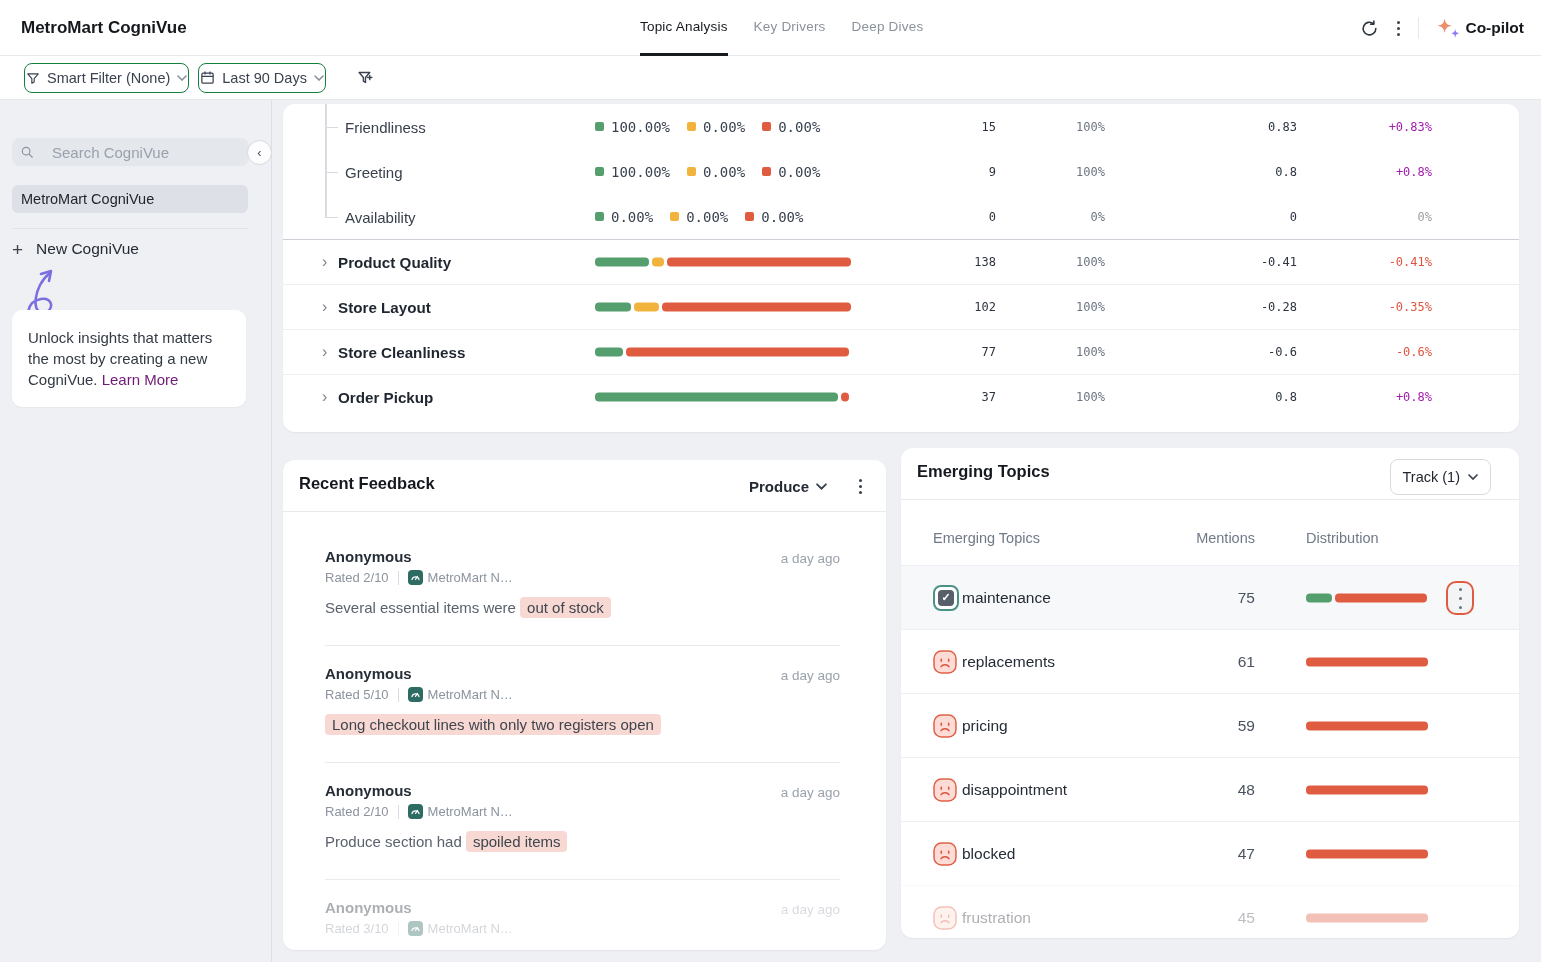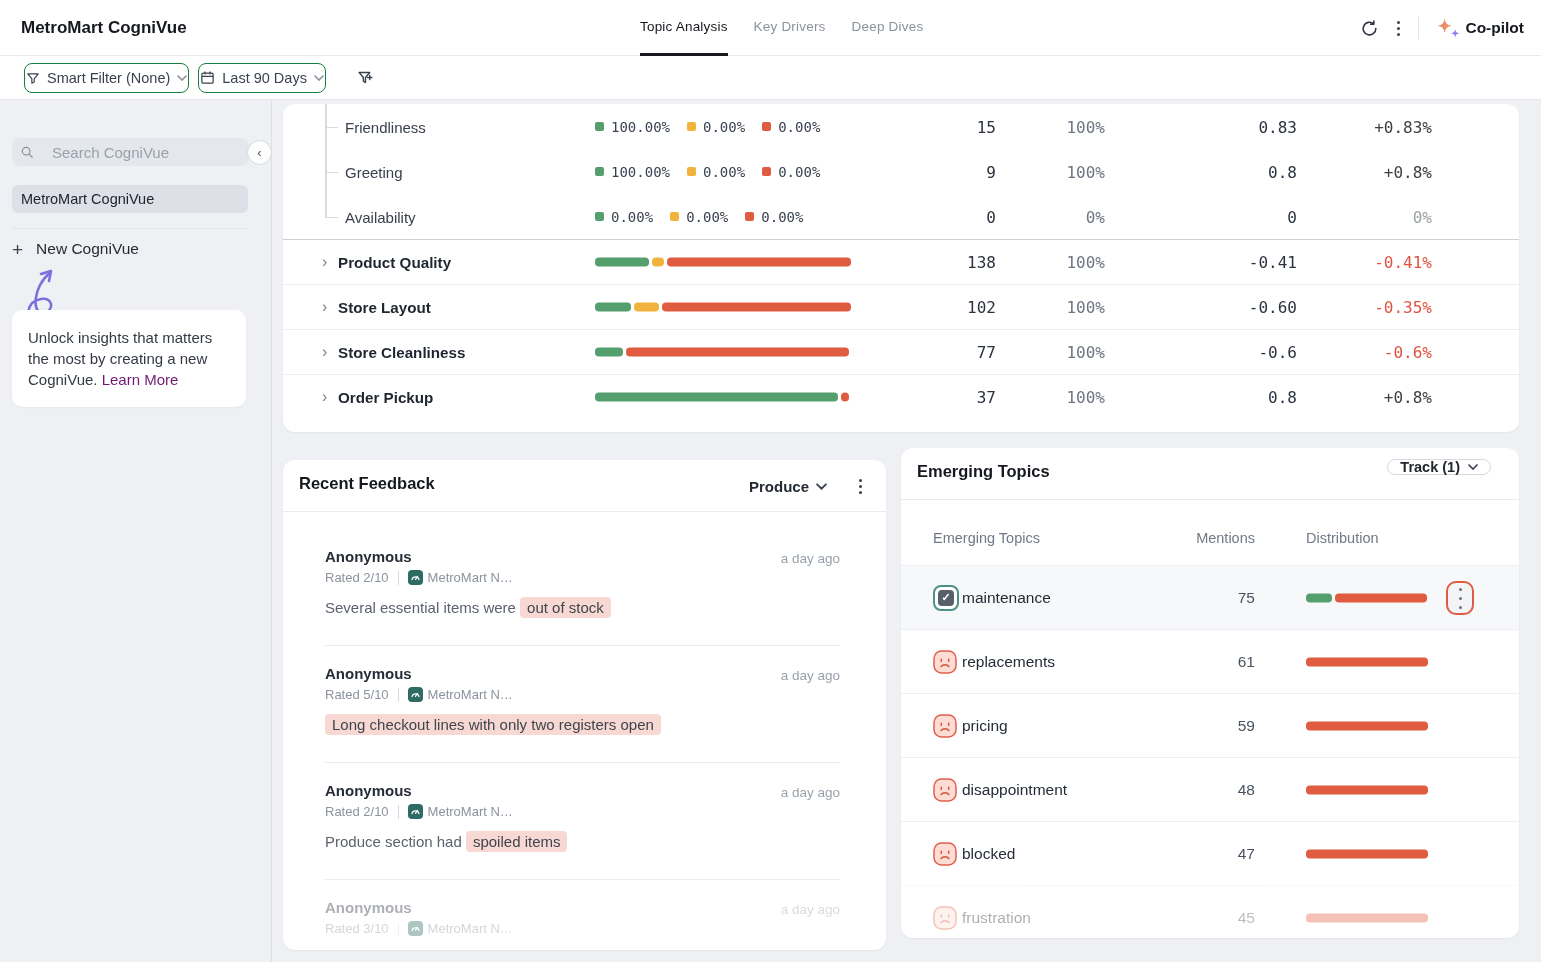--- a/index.html
+++ b/index.html
@@ -58,26 +58,26 @@
   .sub-label{position:absolute;left:62px;top:50%;transform:translateY(-50%);font-size:15px;color:#39414d}
   .legend{position:absolute;left:312px;top:50%;transform:translateY(-50%);display:flex;gap:17px;align-items:center}
   .litem{display:flex;align-items:center;gap:7px}
   .sq{width:9px;height:9px;border-radius:2px;display:inline-block}
   .lval{font-size:14px;color:#3a4250}
   .pos-bg{background:#559e6e}.neu-bg{background:#f2b33d}.neg-bg{background:#e05c41}
   .chev{position:absolute;left:39px;top:50%;transform:translateY(-52%);font-size:16px;color:#7d8590;cursor:pointer;line-height:1}
   .p-label{position:absolute;left:55px;top:50%;transform:translateY(-50%);font-size:15.2px;font-weight:700;color:#1f2630}
   .bar{position:absolute;left:312px;top:50%;transform:translateY(-50%);width:256px;display:flex;gap:3px}
   .seg{height:9px;border-radius:4px}
-  .cell{position:absolute;top:50%;transform:translateY(-50%);text-align:right;font-size:16px;color:#2b333f}
+  .cell{position:absolute;top:50%;transform:translateY(-50%);text-align:right;font-size:12px;color:#2b333f}
   .c-mentions{right:523px;width:90px}
   .c-share{right:414px;width:80px;color:#6d7582}
   .c-score{right:222px;width:100px}
   .c-change{right:87px;width:110px}
-  .c-change.pos{color:#404040}.c-change.neg{color:#df5440}.c-change.neu{color:#9aa39e}
+  .c-change.pos{color:#a21caf}.c-change.neg{color:#df5440}.c-change.neu{color:#9aa39e}
   .bt{border-top:1px solid #eceef1}
   .bt-strong{border-top:1px solid #ccd0d6}
 
   
   .feedback-card{left:283px;top:460px;width:603px;height:490px}
   .card-header{position:relative;height:52px;border-bottom:1px solid #e8eaee;box-sizing:border-box}
   .card-title{position:absolute;left:16px;top:14px;font-size:16.5px;font-weight:700;color:#15191f}
   .fb-controls{position:absolute;right:24px;top:0;height:52px;display:flex;align-items:center;gap:26px}
   .fb-filter{display:flex;align-items:center;gap:7px;font-size:15px;font-weight:700;color:#242b34;background:none;border:none;cursor:pointer}
   .fb-item{position:absolute;left:42px;right:46px}
@@ -86,21 +86,21 @@
   .fb-pipe{width:1px;height:14px;background:#d8dce1}
   .fb-src{display:flex;align-items:center;gap:5px}
   .fb-time{position:absolute;right:0;top:3px;font-size:13.5px;color:#9aa2ac}
   .fb-text{margin-top:14px;font-size:15px;color:#5a626d}
   .hl{background:#f7d8d2;color:#3f454e;padding:2px 7px;border-radius:4px}
   .fb-divider{position:absolute;left:42px;right:46px;height:1px;background:#e9ebee}
   .faded{opacity:.38}
 
   
   .emerging-card{left:901px;top:448px;width:618px;height:490px}
-  .track-btn{position:absolute;right:28px;top:11px;height:16px;border:1px solid #d6dade;border-radius:8px;background:#fff;display:flex;align-items:center;gap:8px;padding:0 12px;font-size:14.5px;font-weight:700;color:#21272f;cursor:pointer}
+  .track-btn{position:absolute;right:28px;top:11px;height:36px;border:1px solid #d6dade;border-radius:8px;background:#fff;display:flex;align-items:center;gap:8px;padding:0 12px;font-size:14.5px;font-weight:400;color:#21272f;cursor:pointer}
   .et-colhead{position:absolute;top:82px;left:0;right:0;height:20px;font-size:14.5px;color:#707987}
   .et-col1{position:absolute;left:32px}
   .et-col2{position:absolute;right:264px;width:90px;text-align:right}
   .et-col3{position:absolute;left:405px}
   .et-row{position:absolute;left:0;width:618px;height:64px;border-top:1px solid #edeff2;box-sizing:border-box;cursor:default}
   .et-row.selected{background:#f6f8f9}
   .et-icon{position:absolute;left:32px;top:50%;transform:translateY(-50%)}
   .et-label{position:absolute;left:61px;top:50%;transform:translateY(-50%);font-size:15.5px;color:#252c36}
   .et-mentions{position:absolute;right:264px;width:90px;text-align:right;top:50%;transform:translateY(-50%);font-size:15.5px;color:#4a5360}
   .et-bar{position:absolute;left:405px;top:50%;transform:translateY(-50%);width:122px;display:flex;gap:3px}
@@ -300,21 +300,21 @@
   <div class="trow bt">
     <span class="chev">›</span>
     <span class="p-label">Store Layout</span>
     <span class="bar">
       <i class="seg pos-bg" style="width: 14%;"></i>
       <i class="seg neu-bg" style="width: 10%;"></i>
       <i class="seg neg-bg" style="width: 74%;"></i>
     </span>
     <span class="cell c-mentions mono">102</span>
     <span class="cell c-share mono">100%</span>
-    <span class="cell c-score mono">-0.60</span>
+    <span class="cell c-score mono">-0.28</span>
     <span class="cell c-change mono neg">-0.35%</span>
   </div>
 
   <div class="trow bt">
     <span class="chev">›</span>
     <span class="p-label">Store Cleanliness</span>
     <span class="bar">
       <i class="seg pos-bg" style="width: 11%;"></i>
 
       <i class="seg neg-bg" style="width: 87%;"></i>

